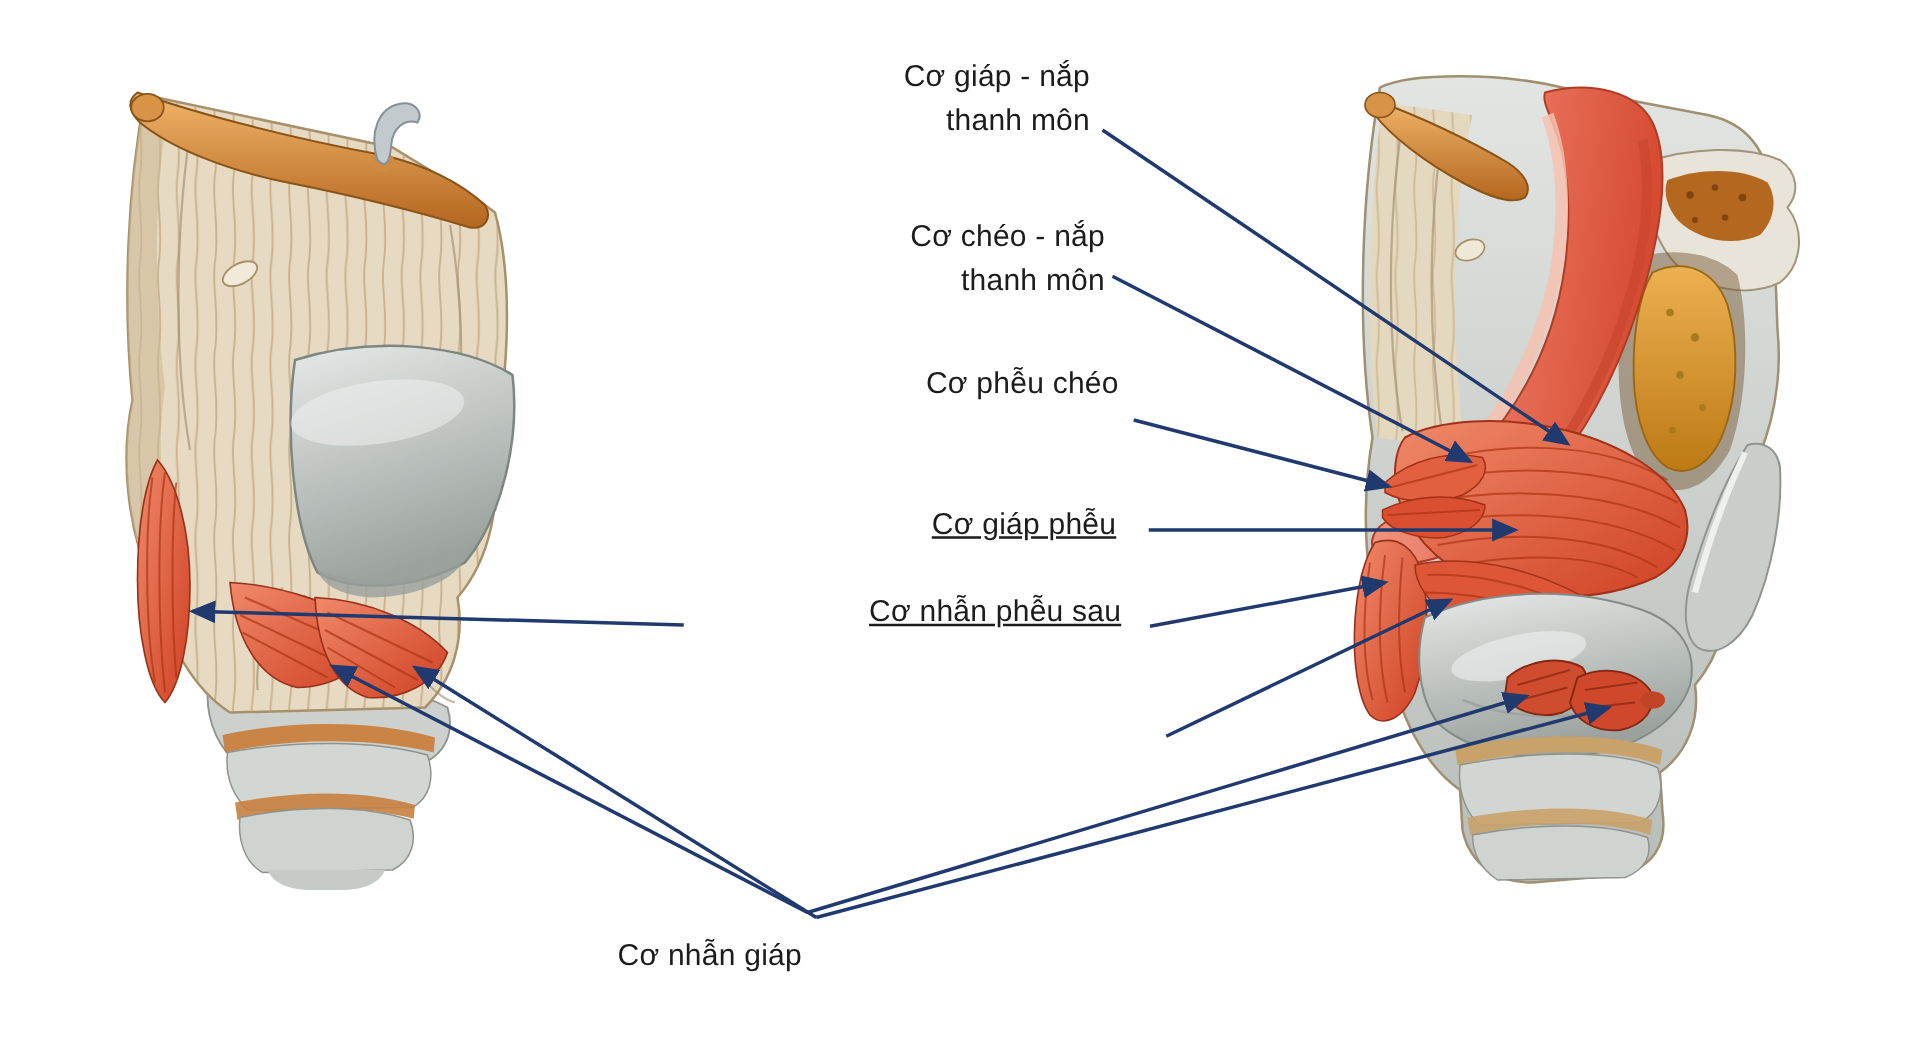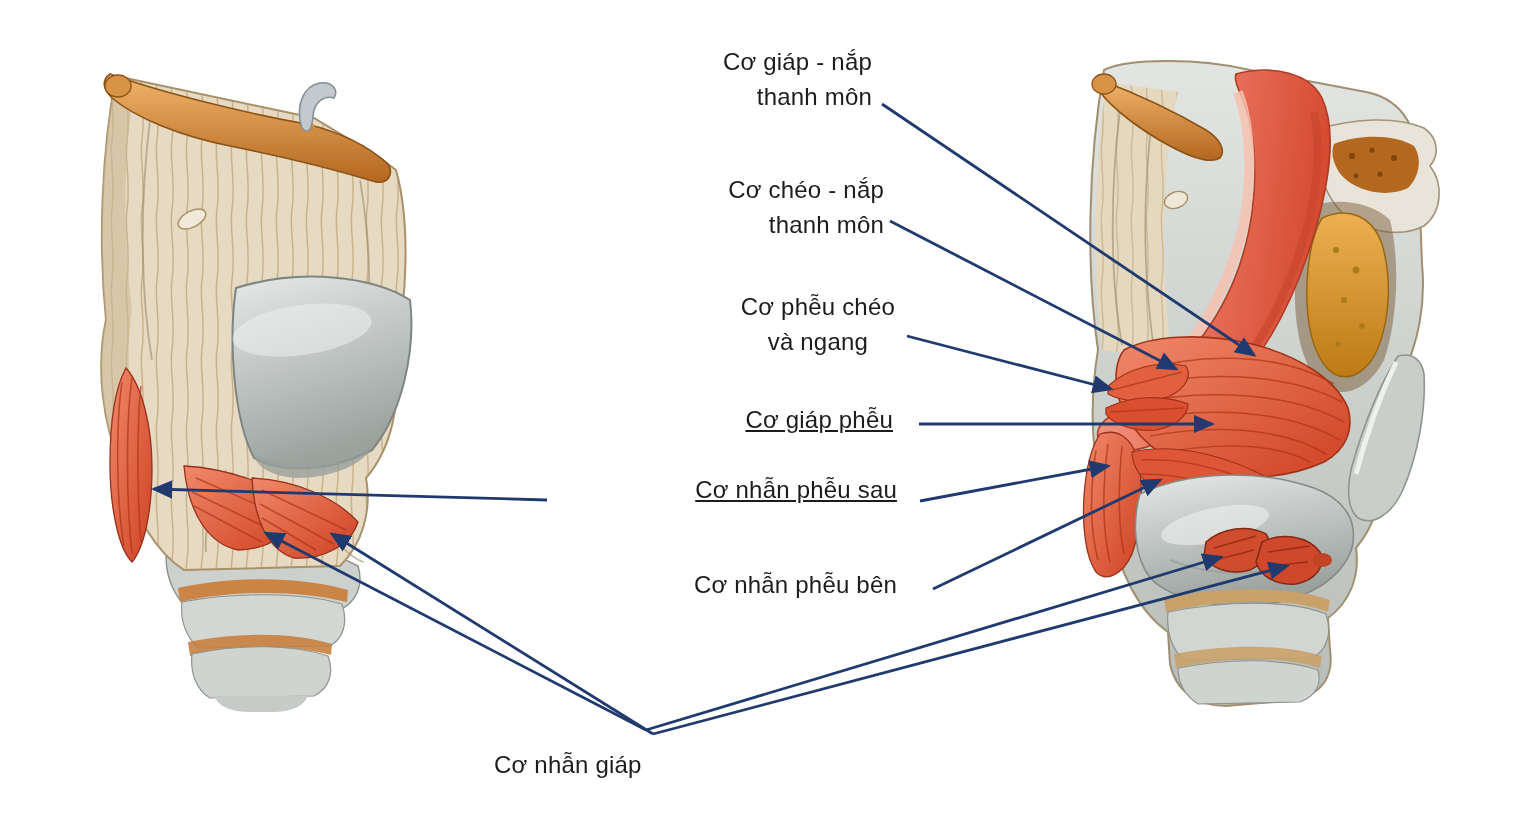--- a/index.html
+++ b/index.html
@@ -208,32 +208,28 @@
     <div>thanh môn</div>
   </div>
 
   <div class="lbl" style="right:652px; top:172px;">
     <div>Cơ chéo - nắp</div>
     <div>thanh môn</div>
   </div>
 
   <div class="lbl" style="right:641px; top:289px;text-align:center;">
     <div>Cơ phễu chéo</div>
-    <div>và ngang</div>
   </div>
 
   <div class="lbl" style="right:643px; top:402px;text-decoration:underline;">
     <div>Cơ giáp phễu</div>
   </div>
 
   <div class="lbl" style="right:639px; top:472px;text-decoration:underline;">
     <div>Cơ nhẫn phễu sau</div>
   </div>
 
-  <div class="lbl" style="right:639px; top:567px;">
-    <div>Cơ nhẫn phễu bên</div>
-  </div>
 
   <div class="lbl center" style="left:494px; top:747px;">
     <div>Cơ nhẫn giáp</div>
   </div>
 
 </div>
 
 </body></html>

